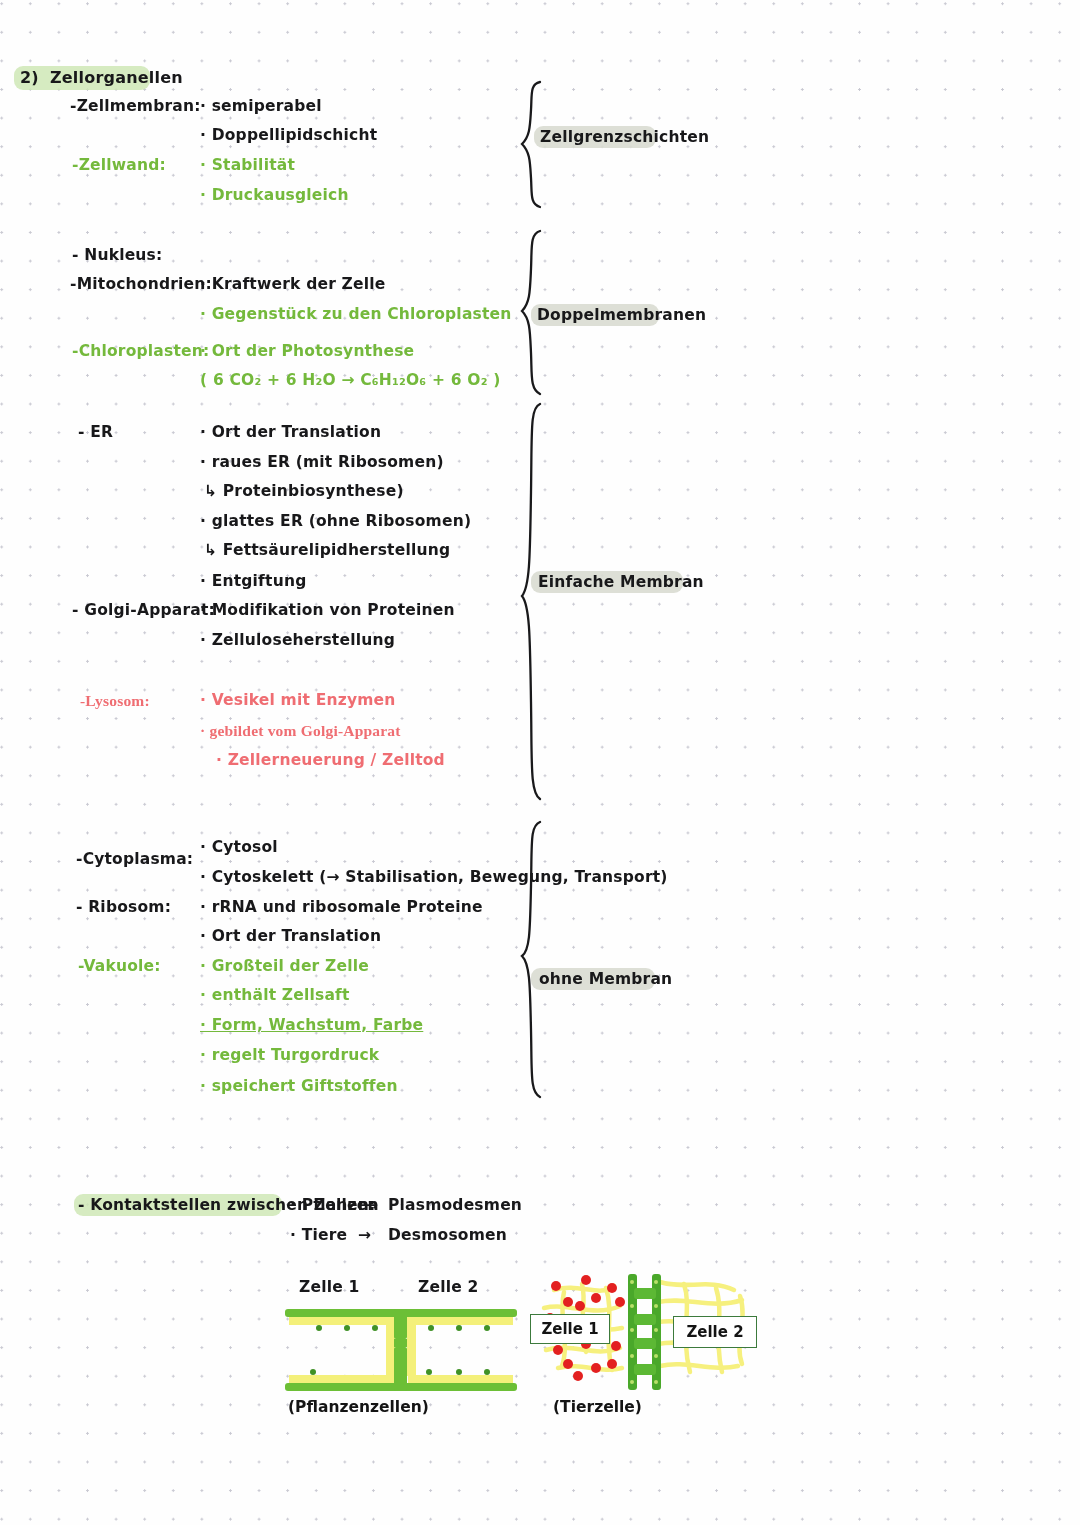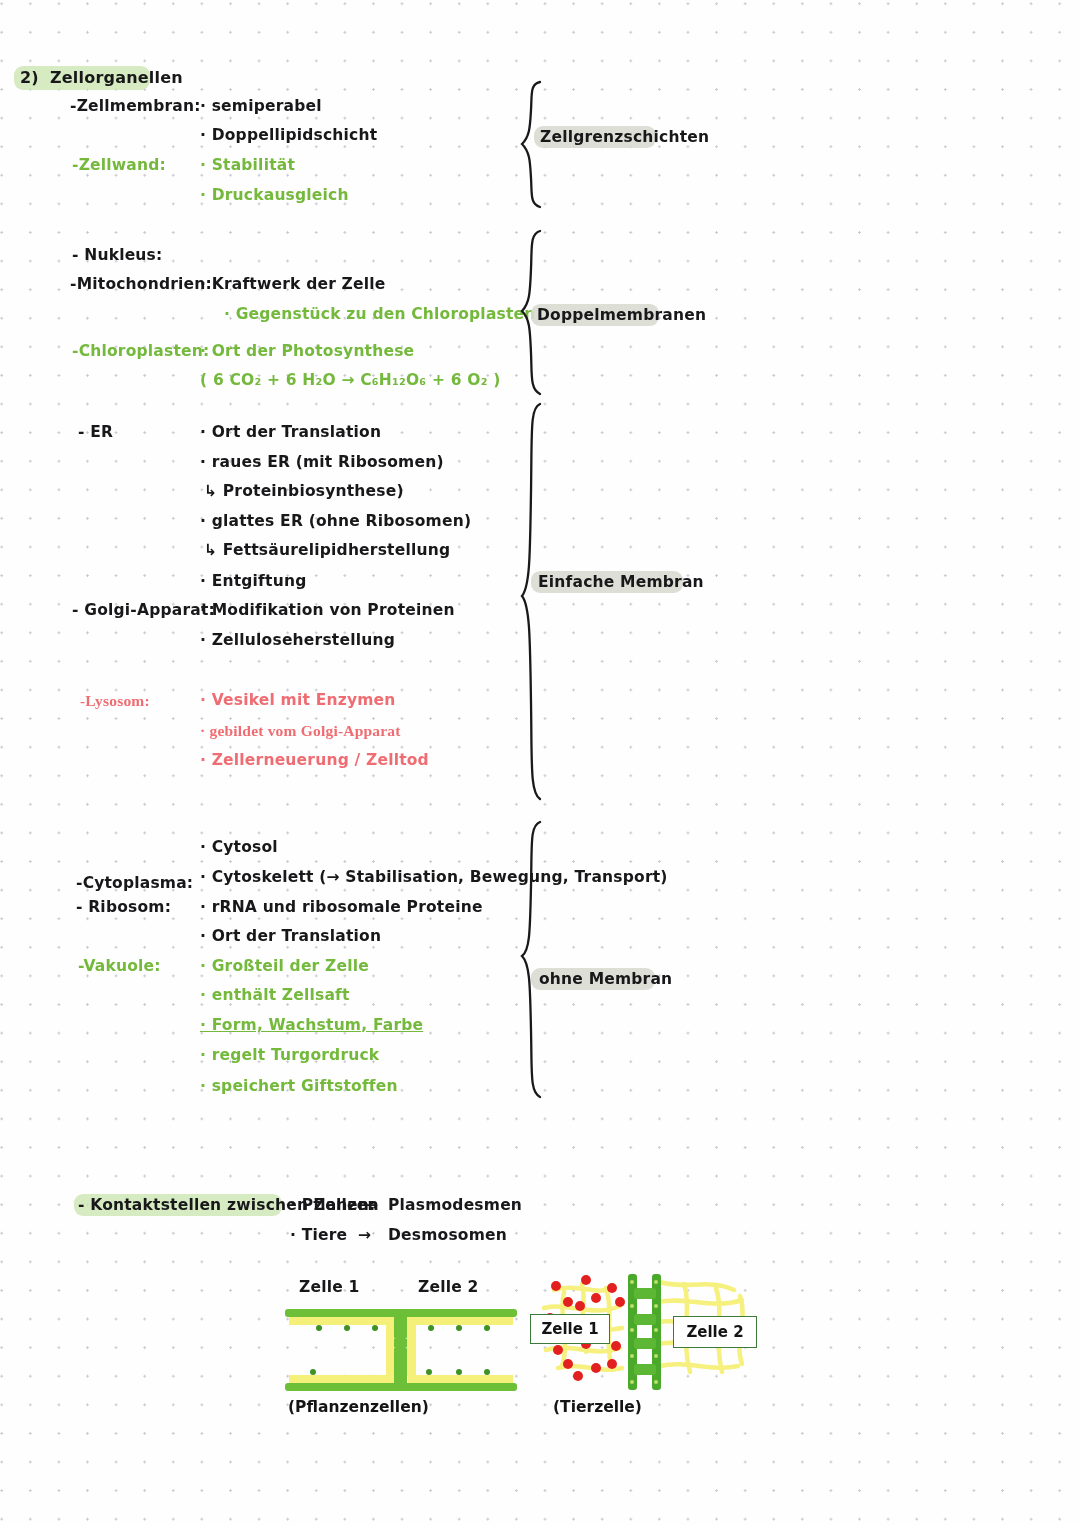--- a/index.html
+++ b/index.html
@@ -103,21 +103,21 @@
     </svg>
   </div>
   <div class="hl-gray" style="left:534px; top:126px; width:122px; height:22px;"></div>
   <div class="note hand black" style="left:540px; top:130px;">Zellgrenzschichten</div>
 
   <div class="note hand black" style="left:72px; top:248px;">- Nukleus:</div>
 
   <div class="note hand black" style="left:70px; top:277px;">-Mitochondrien:</div>
   <div class="note hand black" style="left:200px; top:277px;">· Kraftwerk der Zelle</div>
 
-  <div class="note hand green" style="left:200px; top:307px;margin-left:24px;">· Gegenstück zu den Chloroplasten</div>
+  <div class="note hand green" style="left:200px; top:307px;">· Gegenstück zu den Chloroplasten</div>
 
   <div class="note hand green" style="left:72px; top:344px;">-Chloroplasten:</div>
   <div class="note hand green" style="left:200px; top:344px;">· Ort der Photosynthese</div>
 
   <div class="note hand green" style="left:200px; top:373px;">( 6 CO₂ + 6 H₂O → C₆H₁₂O₆ + 6 O₂ )</div>
 
   <div class="brace" style="left:518px; top:229px;">
     <svg width="34" height="168" viewBox="0 0 34 168">
       <path d="M22 2 C12 5, 14 18, 13 40 C12 62, 12 74, 4 82 C12 90, 12 102, 13 124 C14 146, 12 160, 22 165" fill="none" stroke="#19191b" stroke-width="2.3" stroke-linecap="round"></path>
     </svg>
@@ -136,31 +136,31 @@
 
   <div class="note hand black" style="left:72px; top:603px;">- Golgi-Apparat:</div>
   <div class="note hand black" style="left:200px; top:603px;">· Modifikation von Proteinen</div>
 
   <div class="note hand black" style="left:200px; top:633px;">· Zelluloseherstellung</div>
 
   <div class="note hand red" style="left:80px; top:693px;font-family:Liberation Serif, serif;">-Lysosom:</div>
   <div class="note hand red" style="left:200px; top:693px;">· Vesikel mit Enzymen</div>
 
   <div class="note hand red" style="left:200px; top:723px;font-family:Liberation Serif, serif;">· gebildet vom Golgi-Apparat</div>
-  <div class="note hand red" style="left:200px; top:753px;">· Zellerneuerung / Zelltod</div>
+  <div class="note hand red" style="left:216px; top:753px;">· Zellerneuerung / Zelltod</div>
 
   <div class="brace" style="left:518px; top:402px;">
     <svg width="34" height="400" viewBox="0 0 34 400">
       <path d="M22 2 C12 6, 14 28, 13 90 C12 152, 12 184, 4 194 C12 204, 12 238, 13 300 C14 362, 12 390, 22 397" fill="none" stroke="#19191b" stroke-width="2.3" stroke-linecap="round"></path>
     </svg>
   </div>
   <div class="hl-gray" style="left:531px; top:571px; width:152px; height:22px;"></div>
   <div class="note hand black" style="left:538px; top:575px;">Einfache Membran</div>
 
-  <div class="note hand black" style="left:76px; top:876px;">-Cytoplasma:</div>
+  <div class="note hand black" style="left:76px; top:852px;">-Cytoplasma:</div>
   <div class="note hand black" style="left:200px; top:840px;">· Cytosol</div>
 
   <div class="note hand black" style="left:200px; top:870px;">· Cytoskelett (→ Stabilisation, Bewegung, Transport)</div>
 
   <div class="note hand black" style="left:76px; top:900px;">- Ribosom:</div>
   <div class="note hand black" style="left:200px; top:900px;">· rRNA und ribosomale Proteine</div>
 
   <div class="note hand black" style="left:200px; top:929px;">· Ort der Translation</div>
 
   <div class="note hand green" style="left:78px; top:959px;">-Vakuole:</div>

